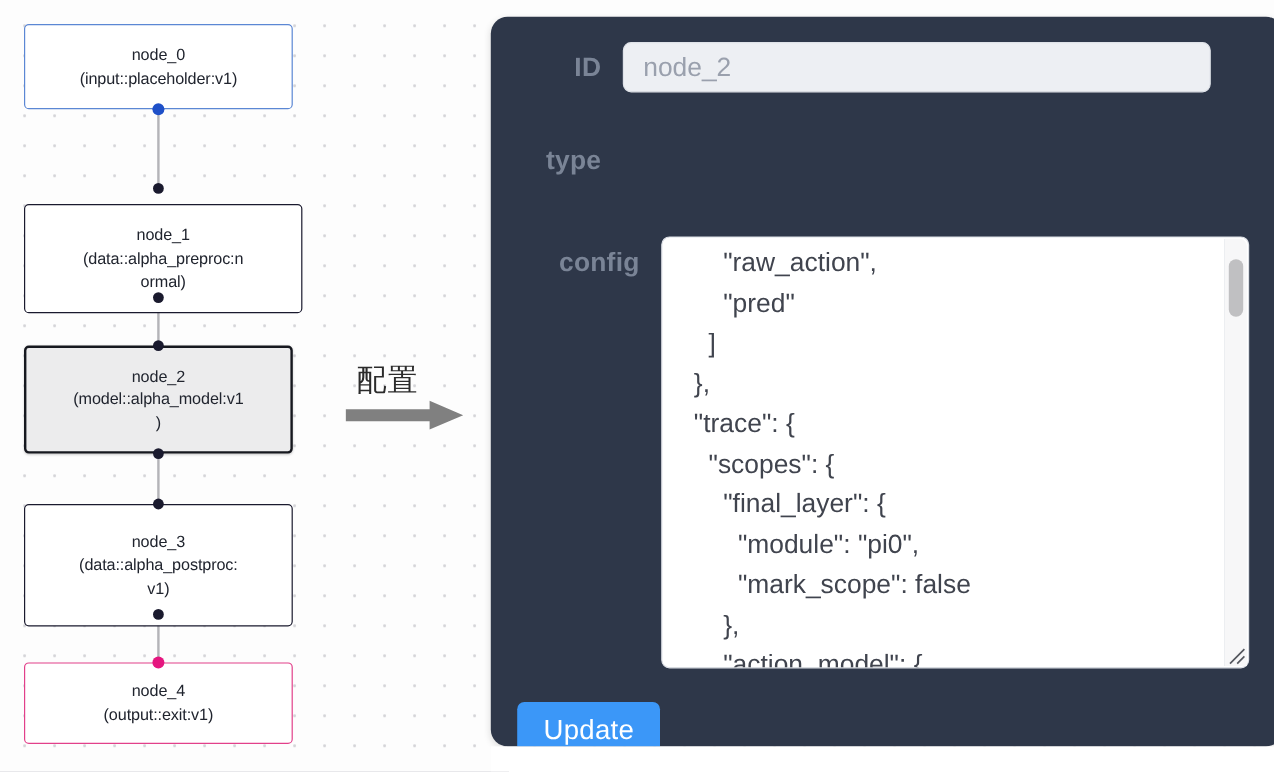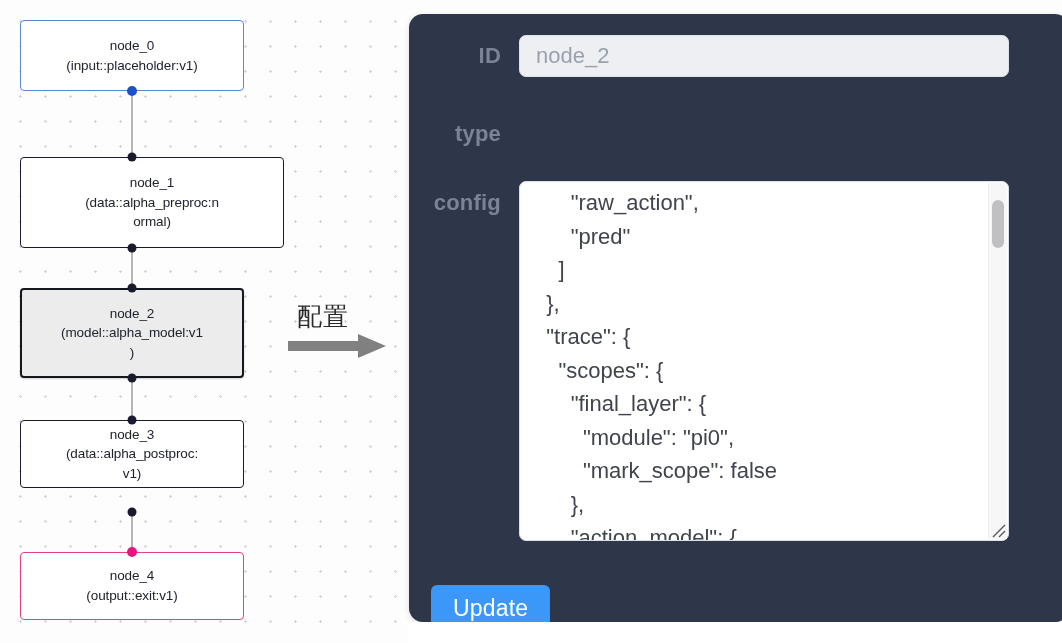--- a/index.html
+++ b/index.html
@@ -130,21 +130,21 @@
     padding: 0 16px;
     height: 42px;
     line-height: 40px;
     width: 490px;
     outline: none;
     white-space: nowrap;
     overflow: hidden;
   }
 
   
-  #config-row { top: 167px; left: 0px; }
+  #config-row { top: 183px; left: 0px; padding-left: 32px; }
   #config-row .field-label { line-height: 44px; }
   #config-area-wrap {
     position: relative;
     width: 490px;
     height: 360px;
   }
   #config-area {
     box-sizing: border-box;
     width: 490px;
     height: 360px;
@@ -216,37 +216,37 @@
 <div class="edge" style="left:132px; top:248px; height:40px;"></div>
 <div class="edge" style="left:132px; top:378px; height:42px;"></div>
 <div class="edge" style="left:132px; top:512px; height:40px;"></div>
 
 <div class="node input" style="left:20px; top:20px; width:224px; height:71px;">
   <span class="nlabel">node_0
 (input::placeholder:v1)</span>
 </div>
 <div class="handle blue" style="left:132px; top:91px;"></div>
 
-<div class="node" style="left:20px; top:157px; width:264px; height:91px;">
+<div class="node" style="left:20px; top:170px; width:232px; height:91px;">
   <span class="nlabel">node_1
 (data::alpha_preproc:n
 ormal)</span>
 </div>
 <div class="handle" style="left:132px; top:157px;"></div>
 <div class="handle" style="left:132px; top:248px;"></div>
 
 <div class="node selected" style="left:20px; top:288px; width:224px; height:90px;">
   <span class="nlabel">node_2
 (model::alpha_model:v1
 )</span>
 </div>
 <div class="handle" style="left:132px; top:288px;"></div>
 <div class="handle" style="left:132px; top:378px;"></div>
 
-<div class="node" style="left:20px; top:420px; width:224px; height:68px;">
+<div class="node" style="left:20px; top:420px; width:224px; height:102px;">
   <span class="nlabel">node_3
 (data::alpha_postproc:
 v1)</span>
 </div>
 <div class="handle" style="left:132px; top:420px;"></div>
 <div class="handle" style="left:132px; top:512px;"></div>
 
 <div class="node output" style="left:20px; top:552px; width:224px; height:68px;">
   <span class="nlabel">node_4
 (output::exit:v1)</span>

